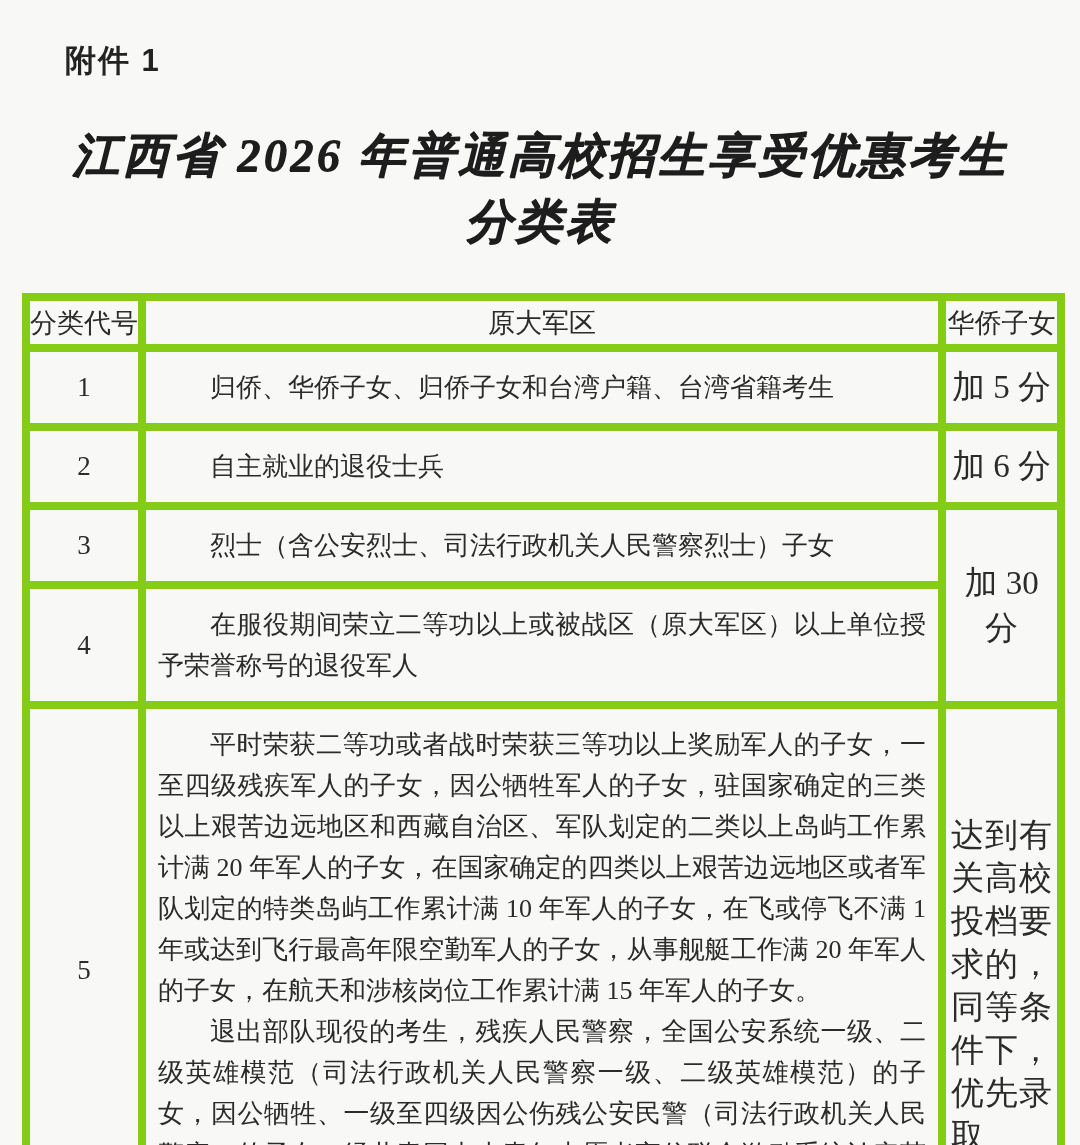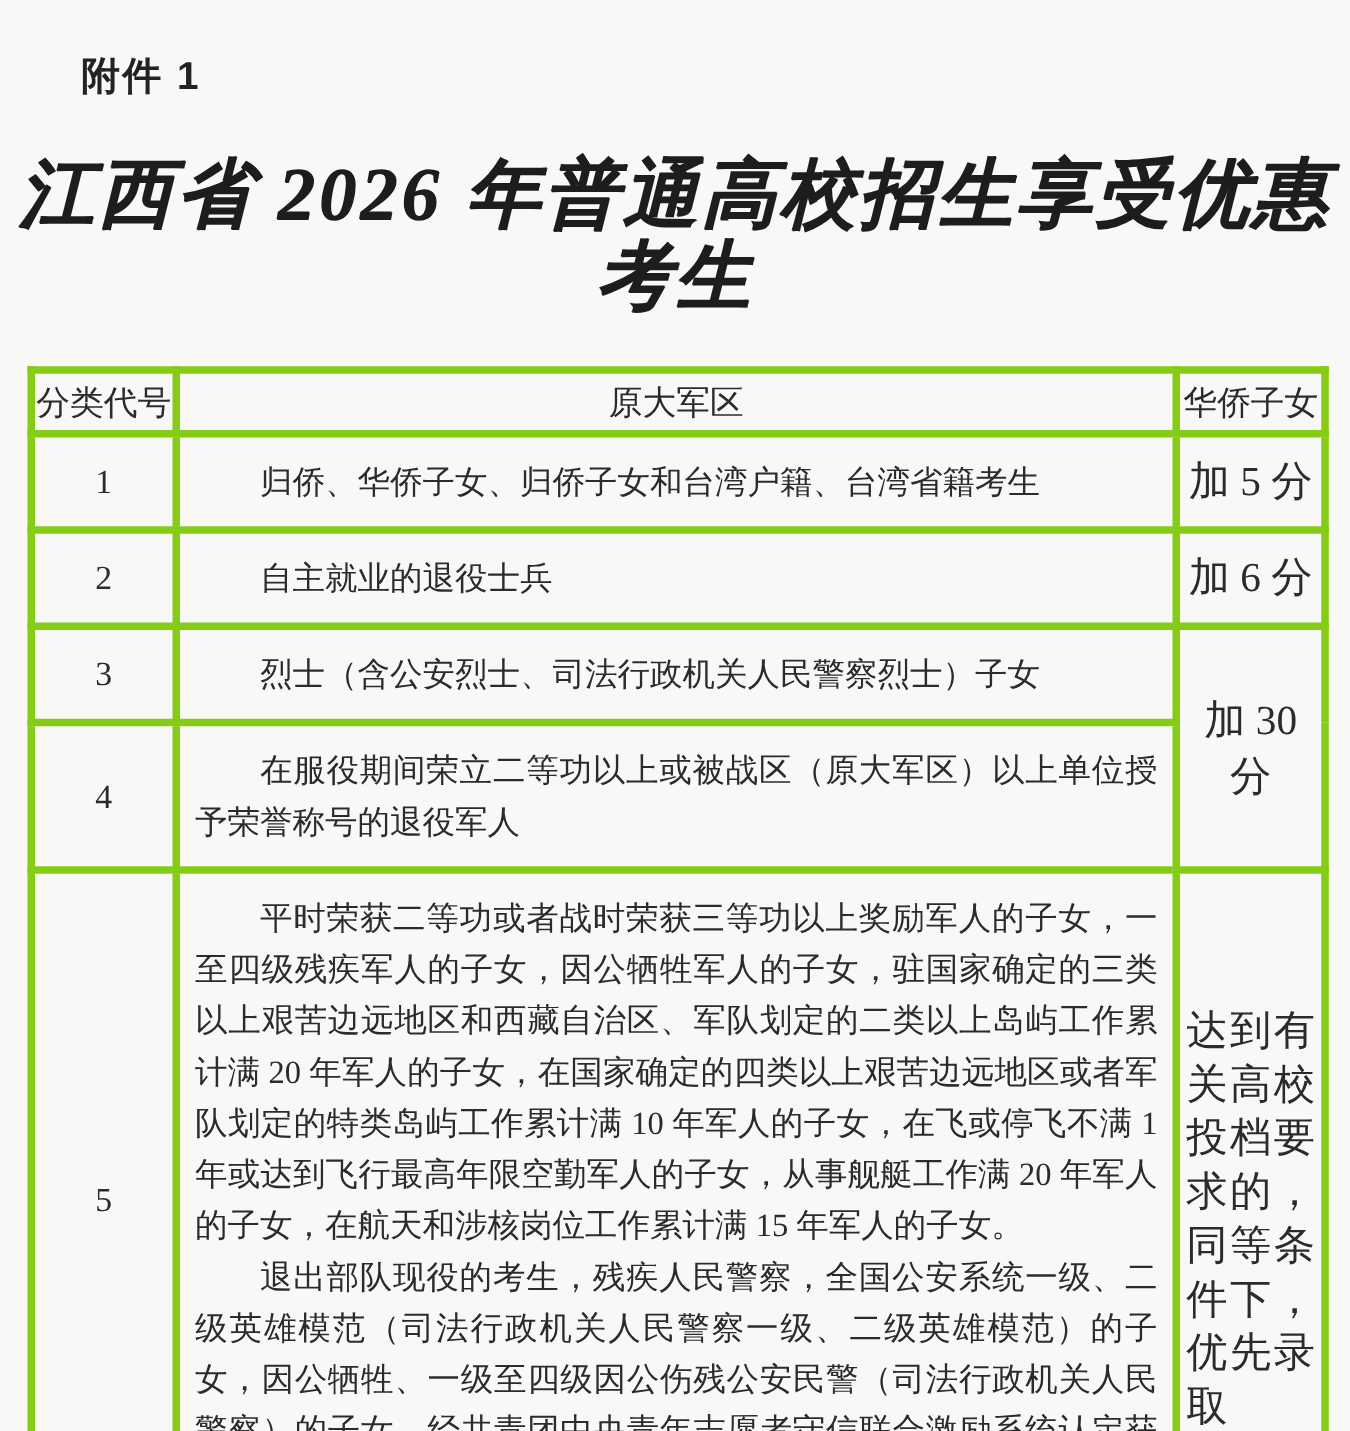--- a/index.html
+++ b/index.html
@@ -28,37 +28,37 @@
   }
   .doc-title {
     position: absolute;
     left: 0;
     top: 122px;
     width: 1080px;
     text-align: center;
     font-family: "Liberation Serif", serif;
     font-style: italic;
     font-weight: bold;
-    font-size: 60px;
+    font-size: 47px;
     line-height: 66px;
     color: #1d1d1d;
     letter-spacing: 3px;
     text-shadow: 0.6px 0.6px 0 #1d1d1d;
   }
   table.class-table {
     position: absolute;
     left: 22px;
     top: 293px;
     width: 1035px;
     height: 807px;
     border-collapse: collapse;
     table-layout: fixed;
   }
   .class-table td, .class-table th {
-    border: 6px solid #84cc16;
+    border: 8px solid #84cc16;
     vertical-align: middle;
     overflow: hidden;
   }
   .class-table th {
     font-family: "Liberation Sans", sans-serif;
     font-weight: 500;
     font-size: 27px;
     color: #2b2b2b;
     text-align: center;
   }
@@ -101,20 +101,21 @@
 </style>
 </head>
 <body>
 
 <div class="page">
 
   <div class="attachment-label">附件 1</div>
 
   <div class="doc-title">
     <div>江西省 2026 年普通高校招生享受优惠考生</div>
+    <div>分类表</div>
   </div>
 
   <table class="class-table">
     <colgroup>
       <col style="width:116px">
       <col style="width:800px">
       <col style="width:119px">
     </colgroup>
 
     <tbody>

